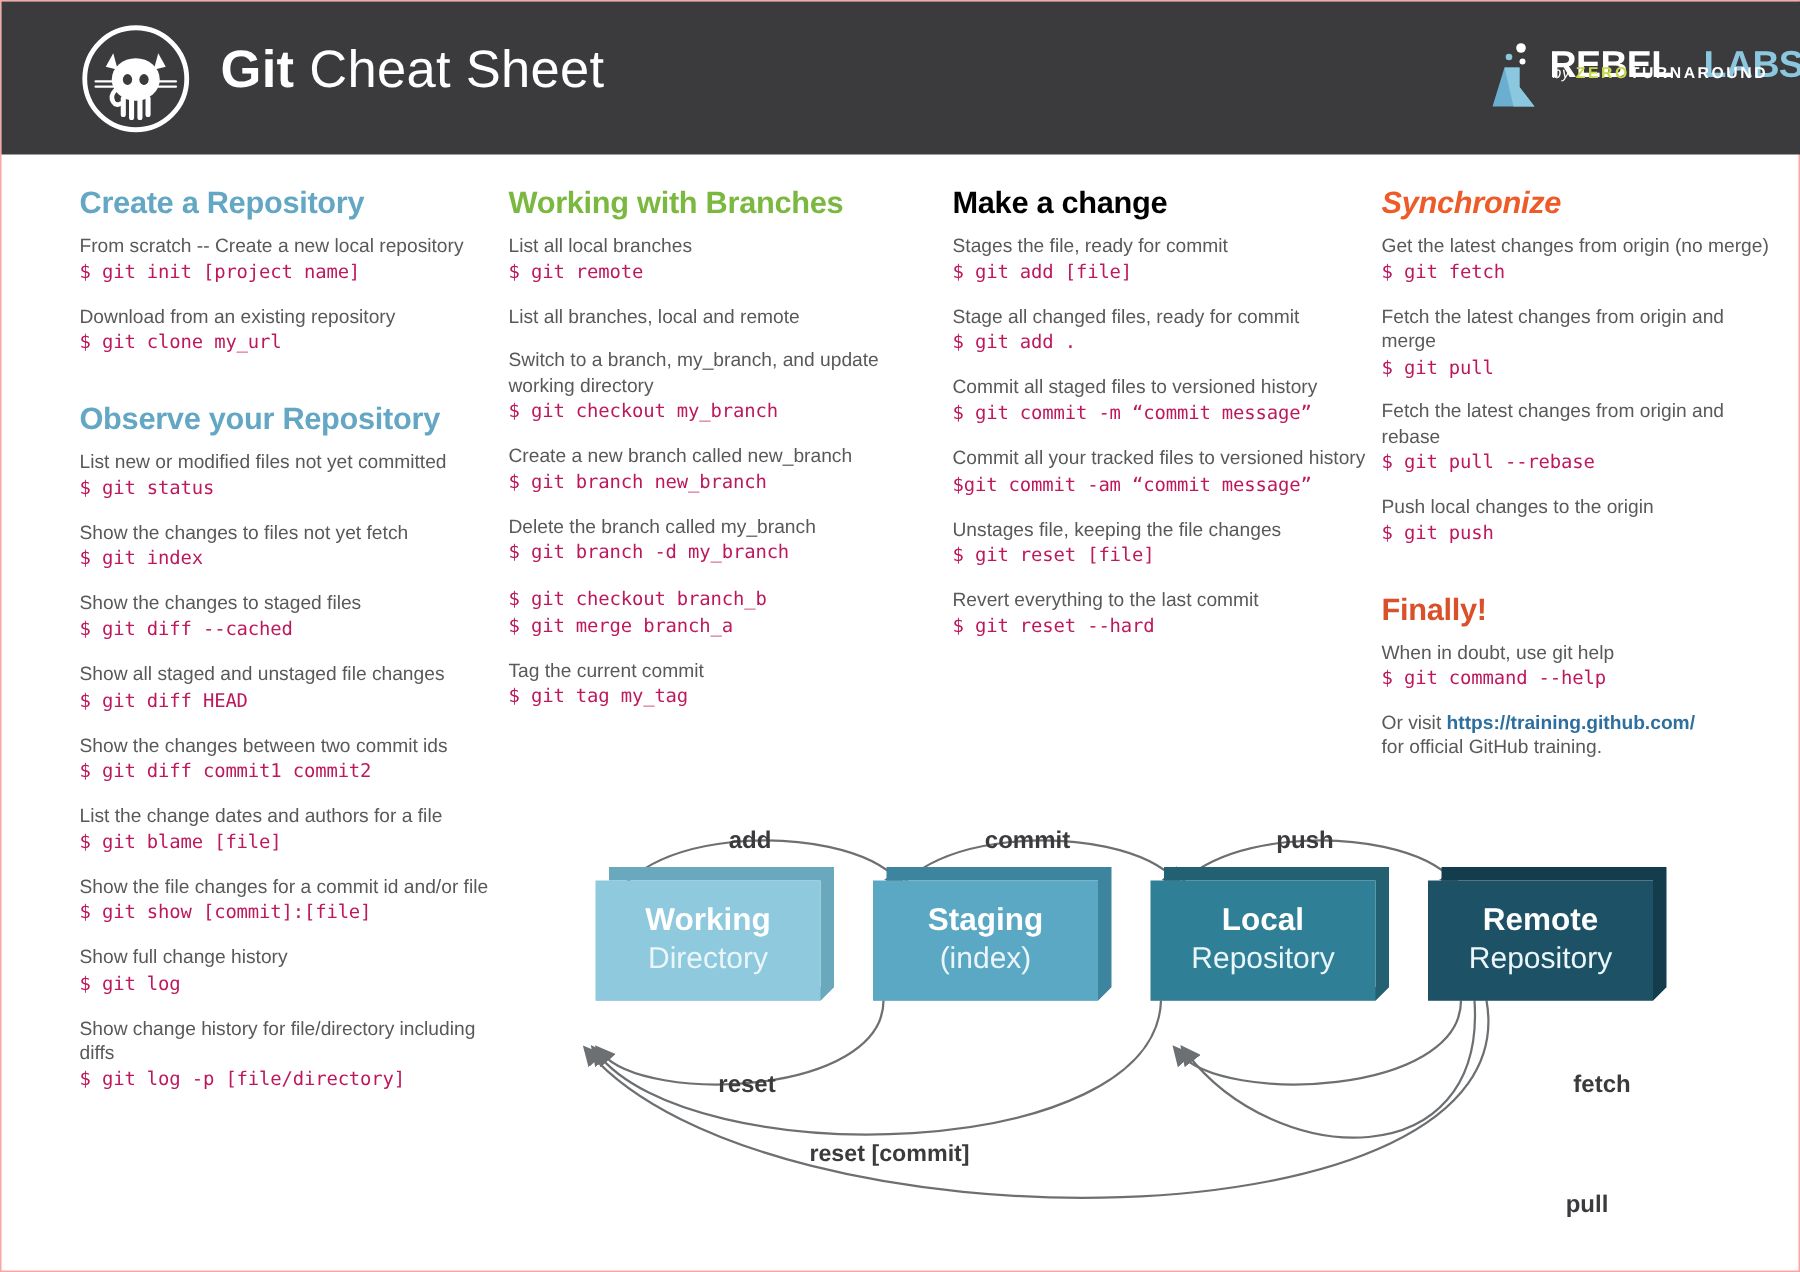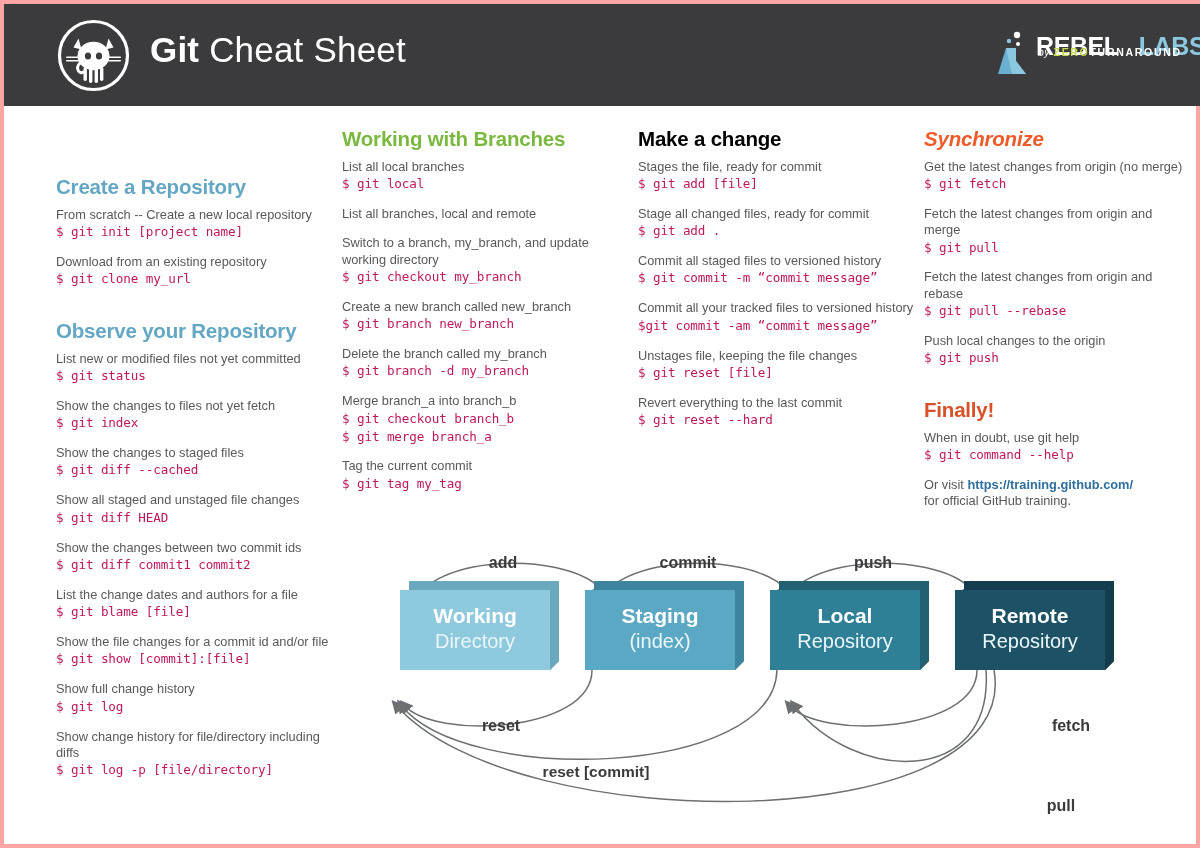--- a/index.html
+++ b/index.html
@@ -6,21 +6,21 @@
   html, body {
     width: 1200px; height: 848px;
     background: #ffffff;
     font-family: "Liberation Sans", sans-serif;
     overflow: hidden;
   }
   .page {
     position: relative;
     width: 1200px; height: 848px;
     background: #ffffff;
-    border: 4px solid #fca5a5;
+    border: 1px solid #fca5a5;
   }
 
   
   .header {
     position: absolute;
     left: 0; top: 0;
     width: 1200px; height: 102px;
     background: #3b3b3d;
     display: flex;
     align-items: center;
@@ -64,21 +64,21 @@
     font-weight: bold;
     letter-spacing: 1.7px;
     white-space: nowrap;
   }
   .rl-by { color: #ffffff; font-weight: normal; letter-spacing: 0.5px; font-style: italic; }
   .rl-zero { color: #c8d94a; }
   .rl-turn { color: #ffffff; }
 
   
   .col { position: absolute; top: 124px; }
-  .col1 { left: 52px;  width: 280px; margin-top: 48px; }
+  .col1 { left: 52px;  width: 280px; }
   .col2 { left: 338px; width: 290px; }
   .col3 { left: 634px; width: 292px; }
   .col4 { left: 920px; width: 260px; }
 
   h2.sec {
     font-size: 20.5px;
     font-weight: bold;
     line-height: 1.05;
     margin: 0 0 9px 0;
     letter-spacing: -0.2px;
@@ -217,39 +217,38 @@
       </div>
       <div class="item">
         <div class="desc">Show change history for file/directory including diffs</div>
         <div class="cmd">$ git log -p [file/directory]</div>
       </div>
     </div>
   <div class="col col2">
       <h2 class="sec c-green">Working with Branches</h2>
       <div class="item">
         <div class="desc">List all local branches</div>
-        <div class="cmd">$ git local</div>
+        <div class="cmd">$ git remote</div>
       </div>
       <div class="item">
         <div class="desc">List all branches, local and remote</div>
       </div>
       <div class="item">
         <div class="desc">Switch to a branch, my_branch, and update working directory</div>
         <div class="cmd">$ git checkout my_branch</div>
       </div>
       <div class="item">
         <div class="desc">Create a new branch called new_branch</div>
         <div class="cmd">$ git branch new_branch</div>
       </div>
       <div class="item">
         <div class="desc">Delete the branch called my_branch</div>
         <div class="cmd">$ git branch -d my_branch</div>
       </div>
       <div class="item">
-        <div class="desc">Merge branch_a into branch_b</div>
         <div class="cmd">$ git checkout branch_b</div>
         <div class="cmd">$ git merge branch_a</div>
       </div>
       <div class="item">
         <div class="desc">Tag the current commit</div>
         <div class="cmd">$ git tag my_tag</div>
       </div>
     </div>
   <div class="col col3">
       <h2 class="sec c-green2">Make a change</h2>

